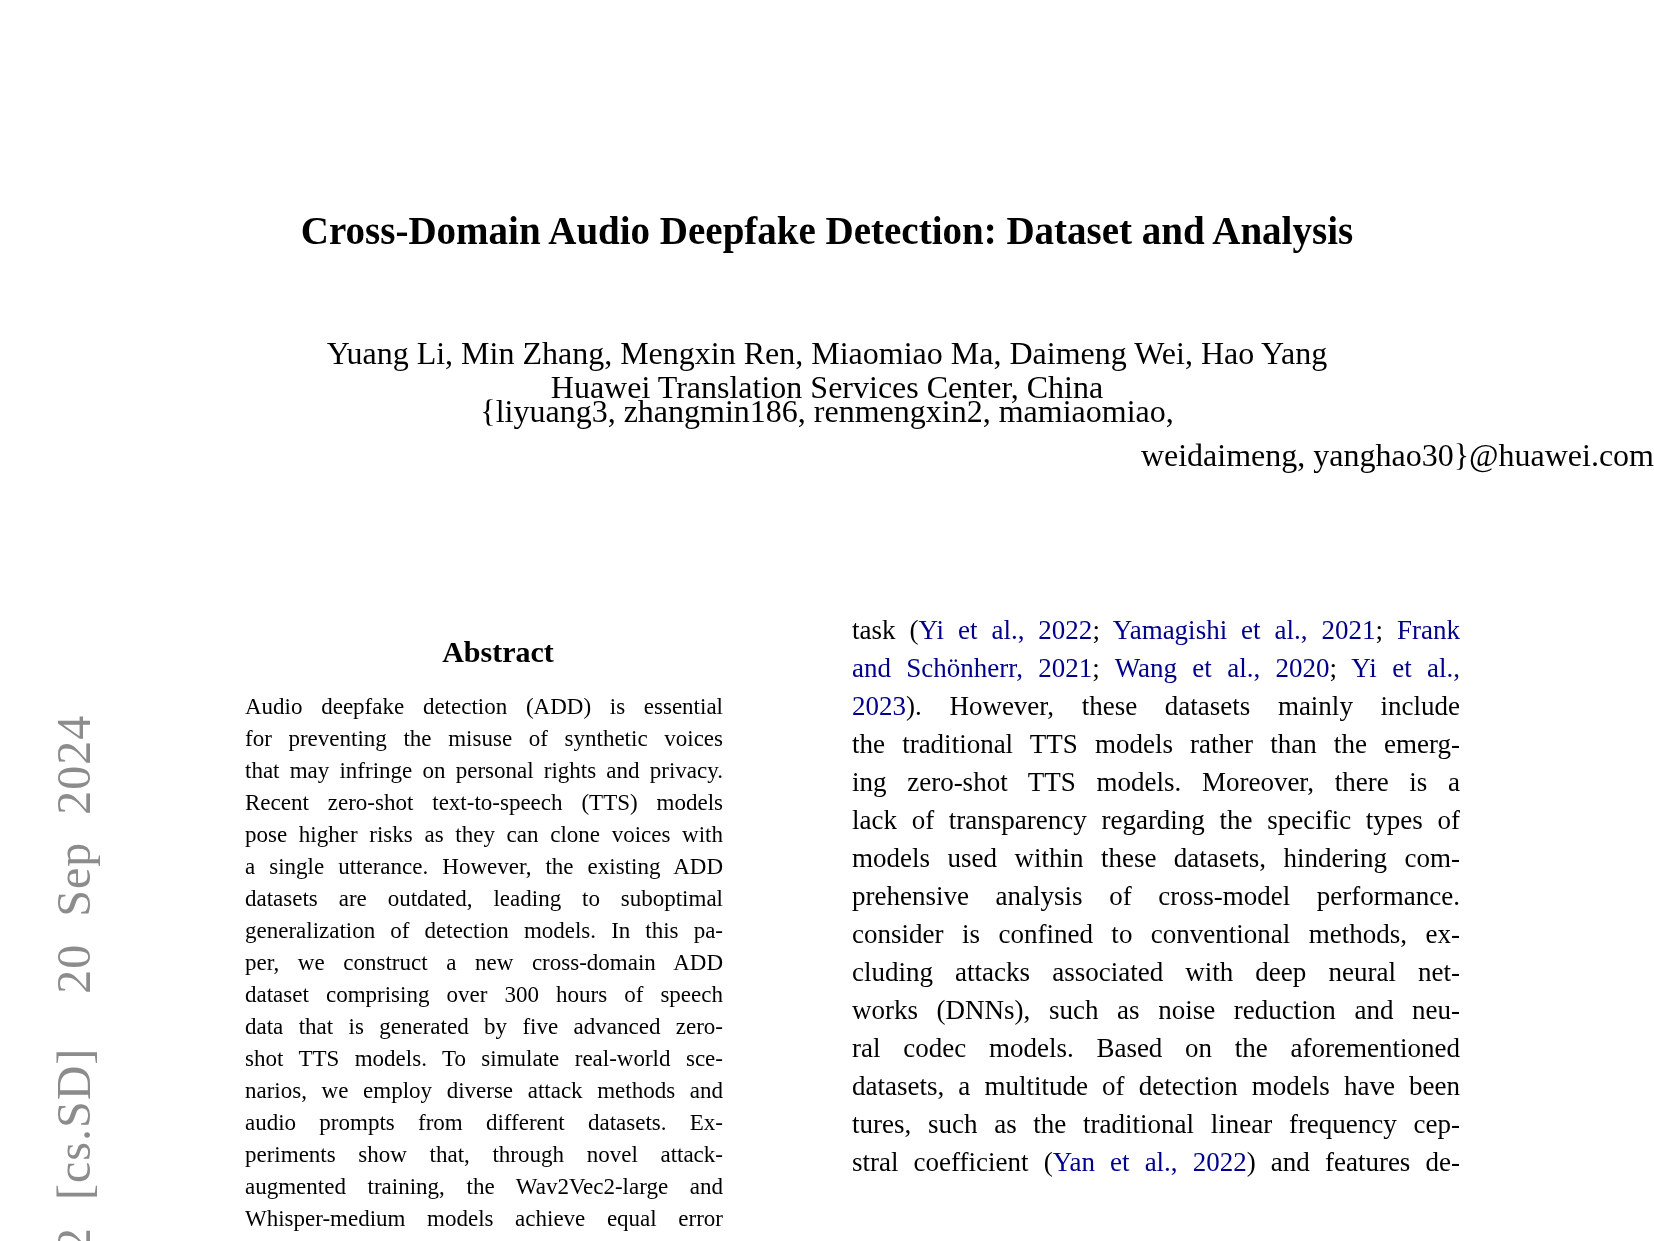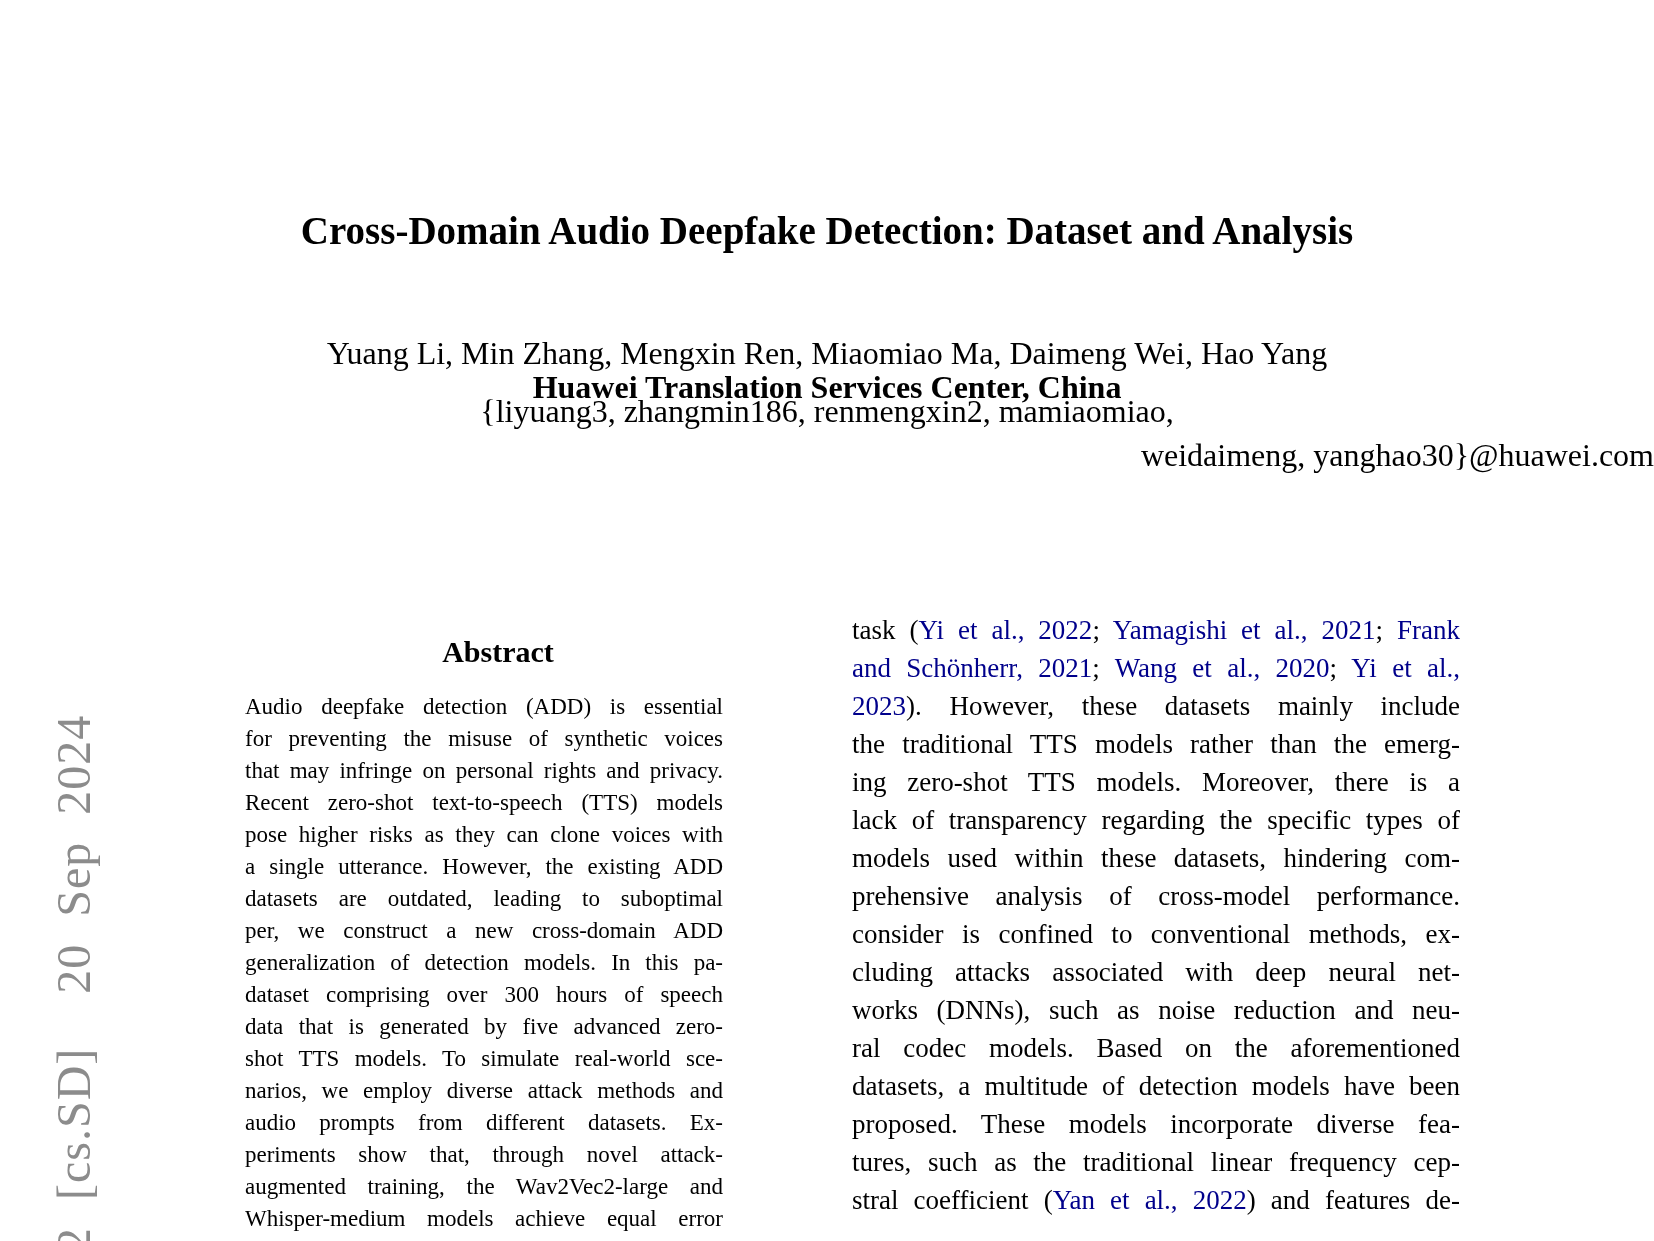--- a/index.html
+++ b/index.html
@@ -20,21 +20,21 @@
     transform-origin: 0 0;
     font-size: 48px;
     line-height: 1;
     letter-spacing: 1px;
     word-spacing: 14px;
     white-space: pre;
   }
   .centered { position: absolute; left: 0; width: 100%; text-align: center; line-height: 1; }
   .paper-title  { top: 211px; font-size: 39px; font-weight: bold; }
   .authors      { top: 337px; font-size: 32px; font-weight: normal; }
-  .affiliation  { top: 371px; font-size: 32px; font-weight: bold; }
+  .affiliation  { top: 371px; font-size: 32px; }
   .email-line-1 { top: 395px; font-size: 32px; }
   .email-line-2 { top: 439px; font-size: 32px; text-align: right; }
 
   .col-left {
     position: absolute;
     left: 245px;
     top: 0;
     width: 478px;
   }
   .abstract-heading {
@@ -91,22 +91,22 @@
   <section class="col-left">
     <h2 class="abstract-heading">Abstract</h2>
     <div class="abstract-body">
         <div class="tline">Audio deepfake detection (ADD) is essential</div>
         <div class="tline">for preventing the misuse of synthetic voices</div>
         <div class="tline">that may infringe on personal rights and privacy.</div>
         <div class="tline">Recent zero-shot text-to-speech (TTS) models</div>
         <div class="tline">pose higher risks as they can clone voices with</div>
         <div class="tline">a single utterance. However, the existing ADD</div>
         <div class="tline">datasets are outdated, leading to suboptimal</div>
+        <div class="tline">generalization of detection models. In this pa-</div>
         <div class="tline">per, we construct a new cross-domain ADD</div>
-        <div class="tline">generalization of detection models. In this pa-</div>
         <div class="tline">dataset comprising over 300 hours of speech</div>
         <div class="tline">data that is generated by five advanced zero-</div>
         <div class="tline">shot TTS models. To simulate real-world sce-</div>
         <div class="tline">narios, we employ diverse attack methods and</div>
         <div class="tline">audio prompts from different datasets. Ex-</div>
         <div class="tline">periments show that, through novel attack-</div>
         <div class="tline">augmented training, the Wav2Vec2-large and</div>
         <div class="tline">Whisper-medium models achieve equal error</div>
       </div>
   </section>
@@ -118,18 +118,17 @@
       <div class="tline">the traditional TTS models rather than the emerg-</div>
       <div class="tline">ing zero-shot TTS models. Moreover, there is a</div>
       <div class="tline">lack of transparency regarding the specific types of</div>
       <div class="tline">models used within these datasets, hindering com-</div>
       <div class="tline">prehensive analysis of cross-model performance.</div>
       <div class="tline">consider is confined to conventional methods, ex-</div>
       <div class="tline">cluding attacks associated with deep neural net-</div>
       <div class="tline">works (DNNs), such as noise reduction and neu-</div>
       <div class="tline">ral codec models. Based on the aforementioned</div>
       <div class="tline">datasets, a multitude of detection models have been</div>
-      <div class="tline">proposed. These models incorporate diverse fea-</div>
       <div class="tline">tures, such as the traditional linear frequency cep-</div>
       <div class="tline"><span>stral coefficient (</span><span class="cite">Yan et al., 2022</span><span>) and features de-</span></div>
     </section>
 
 </div>
 
 </body></html>

